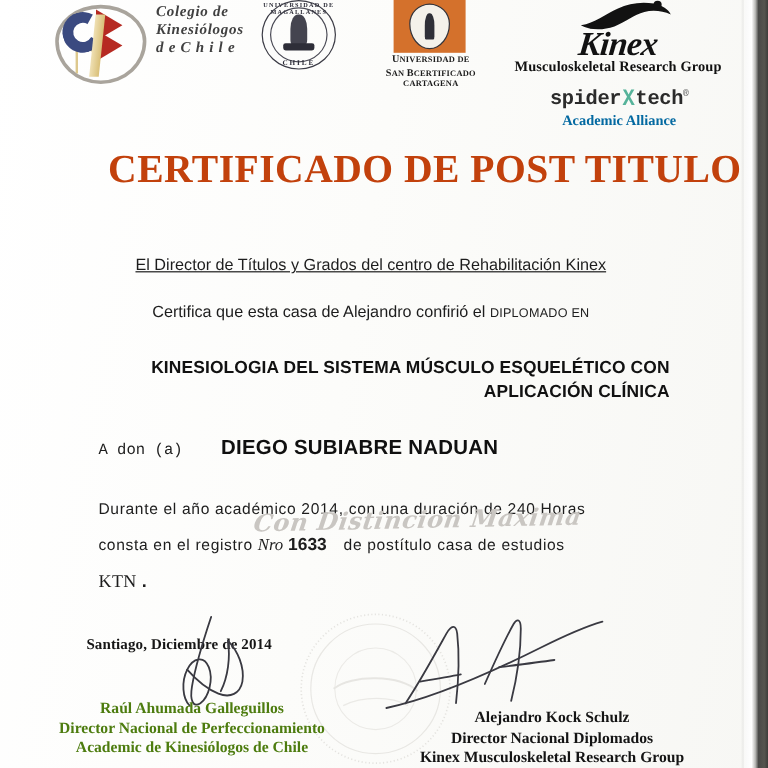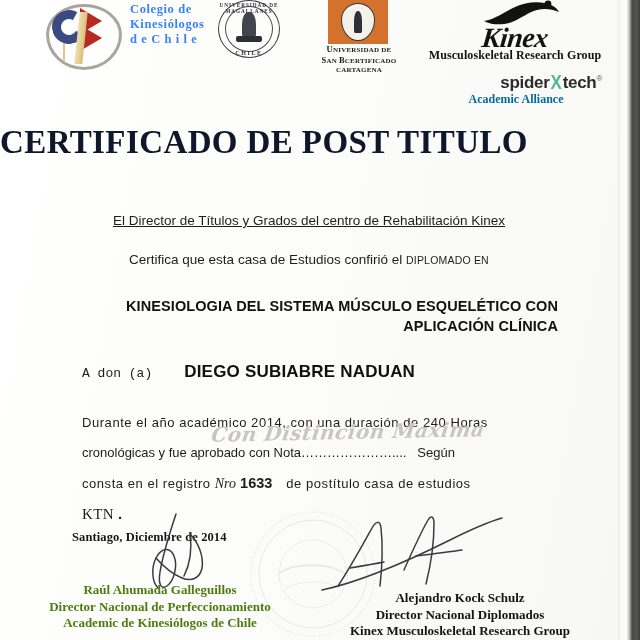--- a/index.html
+++ b/index.html
@@ -123,25 +123,26 @@
     border-left: 2px solid #ddc88d;
     border-top: 2px solid #ddc88d;
     transform: skewY(22deg);
   }
   .ck-text {
     position: absolute;
     left: 130px;
     top: 2px;
     width: 90px;
     font-family: "Liberation Serif", serif;
+    font-style: italic;
     font-weight: 700;
     font-size: 12.5px;
     line-height: 15px;
     letter-spacing: 0.6px;
-    color: #3b82f6;
+    color: #404040;
     text-align: left;
   }
 
   
   .umag-seal {
     position: absolute;
     left: 218px;
     top: 0px;
     width: 62px;
     height: 58px;
@@ -282,27 +283,26 @@
   
   .spider-logo {
     position: absolute;
     left: 430px;
     top: 70px;
     width: 172px;
     height: 36px;
     text-align: center;
   }
   .spider-word {
-    font-family: Liberation Sans, sans-serif;
+    font-family: Liberation Mono, monospace;
     font-weight: 700;
     font-size: 17px;
     color: #2b2b2b;
     letter-spacing: -0.3px;
     line-height: 18px;
-    text-align: right;
   }
   .spider-x {
     display: inline-block;
     color: #56b39a;
     font-weight: 700;
     transform: scaleY(1.15);
     padding: 0 1px;
   }
   .spider-tm {
     font-size: 8px;
@@ -317,26 +317,26 @@
     color: #0369a1;
     line-height: 14px;
   }
 
   
   #cert-title {
     position: absolute;
     left: 0;
     top: 124px;
     width: 618px;
-    text-align: left;
+    text-align: right;
     font-family: "Liberation Serif", serif;
     font-weight: 700;
     font-size: 33px;
     letter-spacing: 0.4px;
-    color: #0f172a;
+    color: #c2410c;
   }
 
   
   #body-block {
     position: absolute;
     left: 0;
     top: 196px;
     width: 618px;
   }
   .line {
@@ -542,38 +542,37 @@
       <div class="spider-sub">Academic Alliance</div>
     </div>
   </div>
 
   <div id="cert-title">CERTIFICADO DE POST TITULO</div>
 
   <div id="body-block">
 
     <div class="line center l1">El Director de  Títulos y Grados del centro de Rehabilitación Kinex</div>
 
-    <div class="line center l2"><span>Certifica que esta casa de Estudios confirió el </span><span class="small-caps">DIPLOMADO EN</span></div>
+    <div class="line center l2"><span>Certifica que esta casa de Alejandro confirió el </span><span class="small-caps">DIPLOMADO EN</span></div>
 
     <div id="diploma-name">
       <div>KINESIOLOGIA DEL SISTEMA MÚSCULO ESQUELÉTICO CON</div>
       <div>APLICACIÓN CLÍNICA</div>
     </div>
 
     <div id="recipient-row">
       <span id="recipient-label">A don (a)</span>
       <span id="recipient-name">DIEGO SUBIABRE NADUAN</span>
     </div>
 
     <div id="para-block">
       <div id="distincion-overlay">Con Distincion Maxima</div>
 
       <div class="para-line loose">Durante el año académico 2014, con una duración de 240 Horas</div>
 
-      <div class="para-line"><span>cronológicas y fue aprobado con Nota</span><span>…………………....</span>&nbsp;&nbsp;&nbsp;<span>Según</span></div>
 
       <div class="para-line loose"><span>consta en el registro </span><span class="nro">Nro</span><span class="regnum">1633</span><span>de  postítulo casa de estudios</span></div>
 
       <div class="para-line"><span class="ktn">KTN</span><span class="ktn-dot">.</span></div>
     </div>
   </div>
 
   <div id="sig-area">
 
     <div id="place-date">Santiago, Diciembre de 2014</div>

